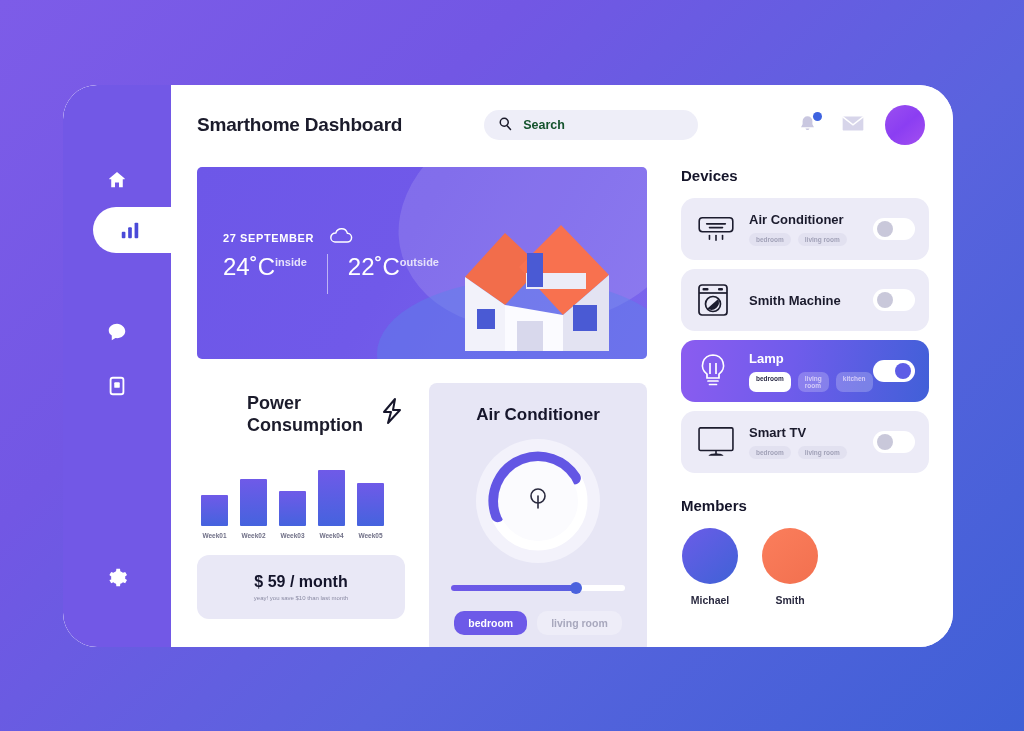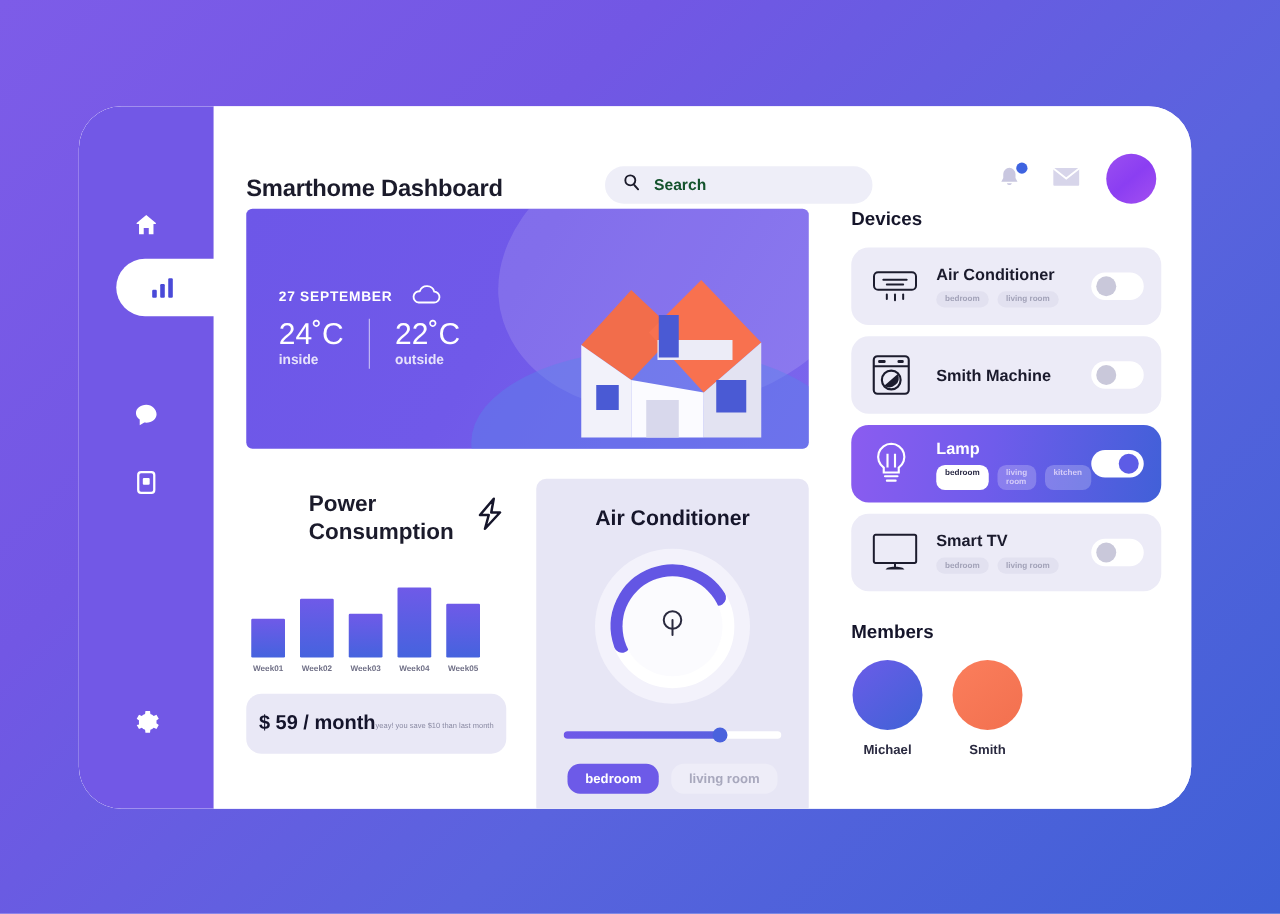--- a/index.html
+++ b/index.html
@@ -47,21 +47,21 @@
   #content {
     flex: 1 1 auto; height: 100%;
     background: #ffffff;
     position: relative;
     padding: 0 26px 0 26px;
   }
 
   
   #header {
     height: 78px;
-    display: flex; align-items: flex-end;
+    display: flex; align-items: center;
     padding-top: 2px;
   }
   #page-title {
     font-size: 19px; font-weight: bold; color: #1b1b2b;
     letter-spacing: -.2px;
   }
   #search-box {
     margin-left: 82px;
     width: 214px; height: 30px;
     background: #eeeef8; border-radius: 15px;
@@ -113,21 +113,21 @@
     position: relative; z-index: 3;
     color: #fff; font-size: 21px; font-weight: bold; line-height: 1.3;
     max-width: 220px;
   }
   #weather-block { position: relative; z-index: 3; margin-top: 34px; }
   #weather-date-row { display: flex; align-items: center; gap: 14px; }
   #weather-date {
     color: #fff; font-size: 11px; font-weight: bold; letter-spacing: .6px;
   }
   #temps { display: flex; align-items: flex-start; gap: 0; margin-top: 6px; }
-  .temp-col { display: flex; flex-direction: column; }
+  .temp-col { display: flex; }
   .temp-val { color: #fff; font-size: 24px; font-weight: 500; line-height: 1.05; }
   .temp-lbl { color: #e6e2fb; font-size: 11px; font-weight: bold; margin-top: 2px; }
   #temp-divider {
     width: 1px; height: 40px; background: rgba(255,255,255,.55);
     margin: 0 20px;
   }
   #house-art { position: absolute; right: 24px; bottom: 0; z-index: 2; }
 
   
   #lower-row { display: flex; gap: 24px; margin-top: 24px; }
@@ -146,23 +146,23 @@
   .bar-wrap { width: 27px; display: flex; flex-direction: column; align-items: center; }
   .bar {
     width: 27px; border-radius: 1px;
     background: linear-gradient(180deg, #6f5ae8 0%, #4563de 100%);
   }
   .bar-lbl {
     font-size: 6.5px; color: #6f6f86; margin-top: 6px; font-weight: 600;
     white-space: nowrap;
   }
   #cost-card {
-    margin-top: 16px; height: 48px; border-radius: 12px;
+    margin-top: 16px; height: 64px; border-radius: 12px;
     background: #e9e8f6;
-    display: flex; flex-direction: row; align-items: center; justify-content: center;
+    display: flex; flex-direction: column; align-items: center; justify-content: center;
   }
   #cost-value { font-size: 16px; font-weight: bold; color: #14142b; }
   #cost-note { font-size: 6px; color: #8a8aa3; margin-top: 4px; }
 
   #ac-panel {
     flex: 1 1 auto; border-radius: 8px; background: #e7e6f5;
     padding: 22px 22px 18px 22px;
     display: flex; flex-direction: column; align-items: center;
   }
   #ac-title { font-size: 17px; font-weight: bold; color: #16162b; }

